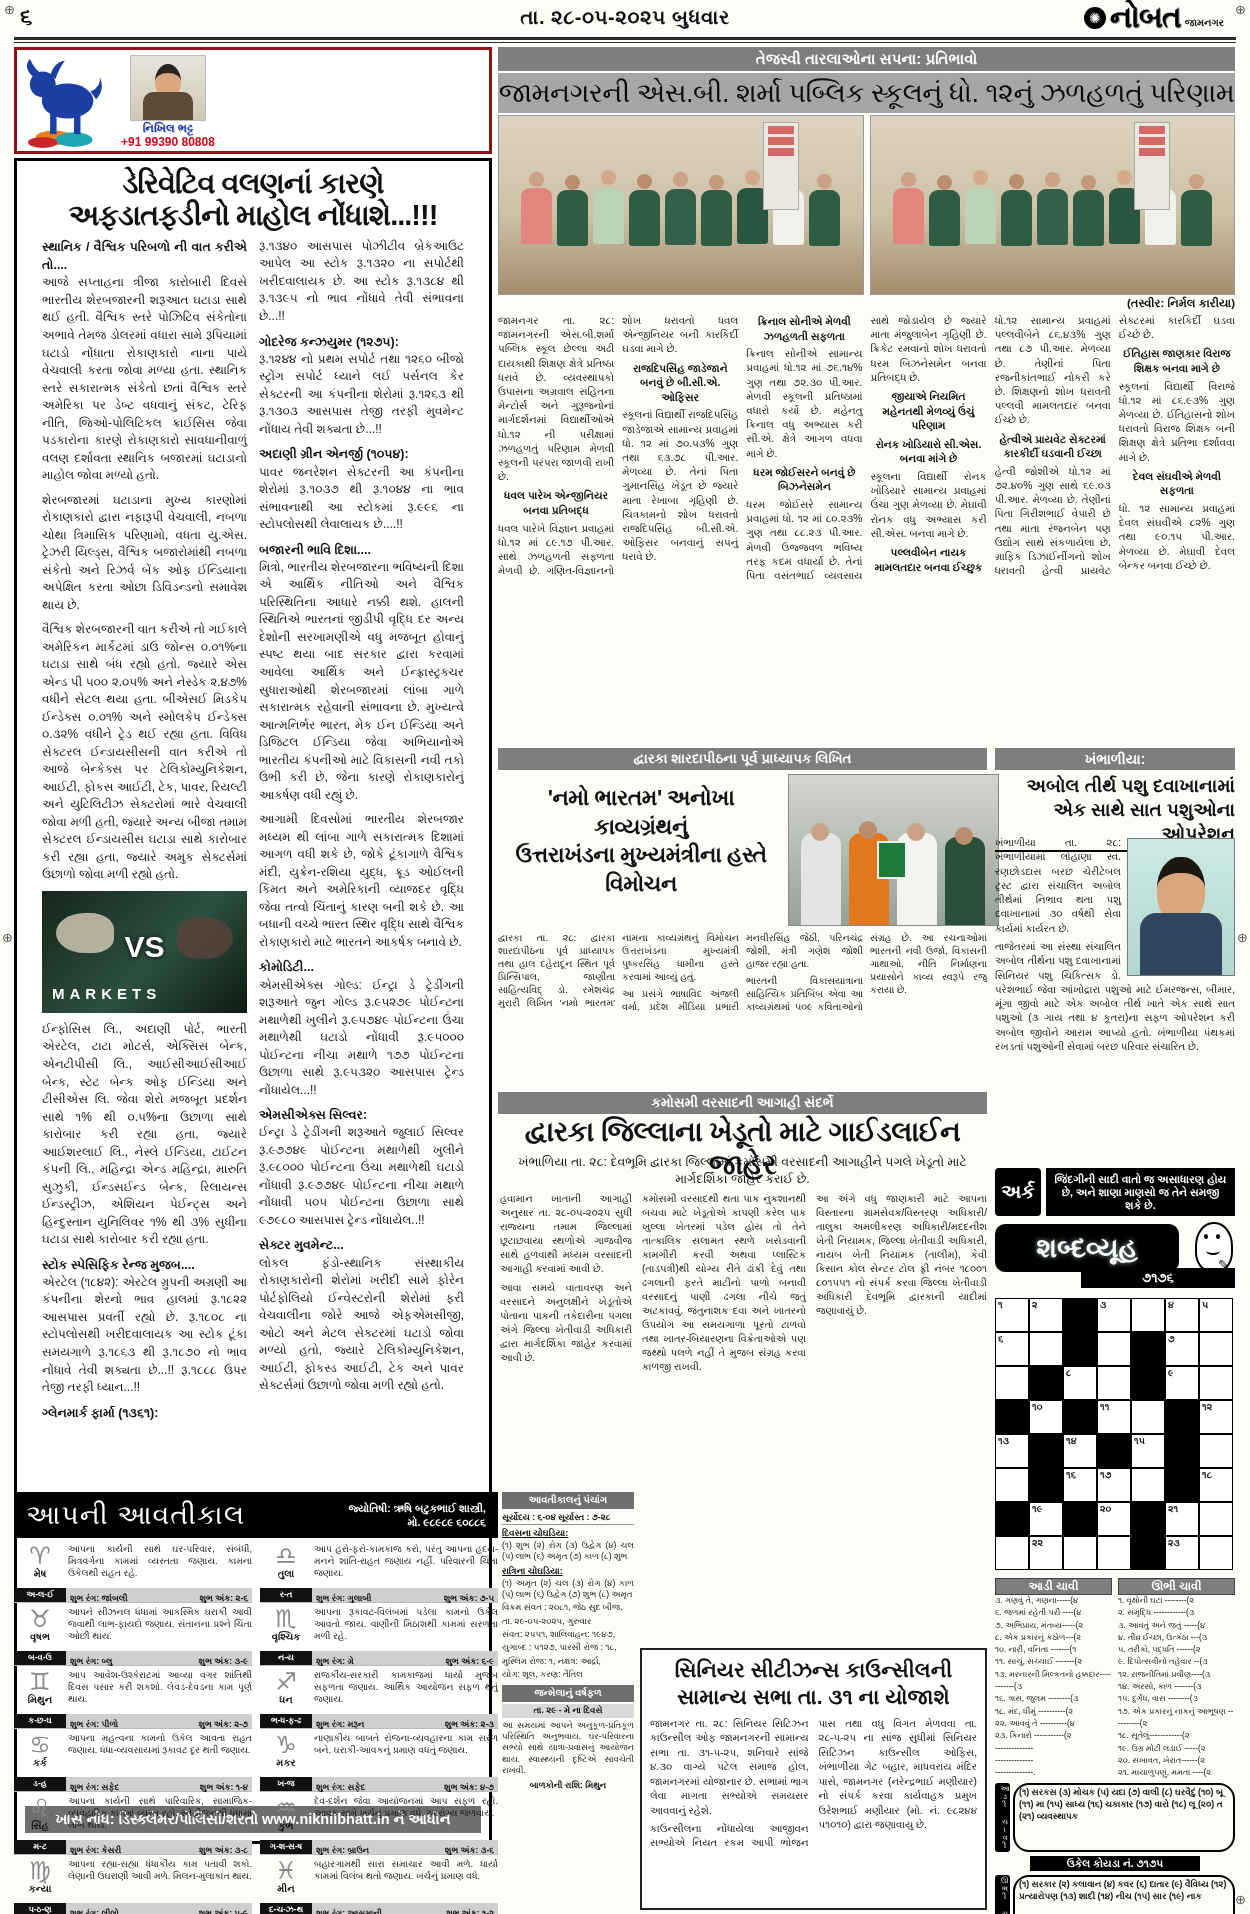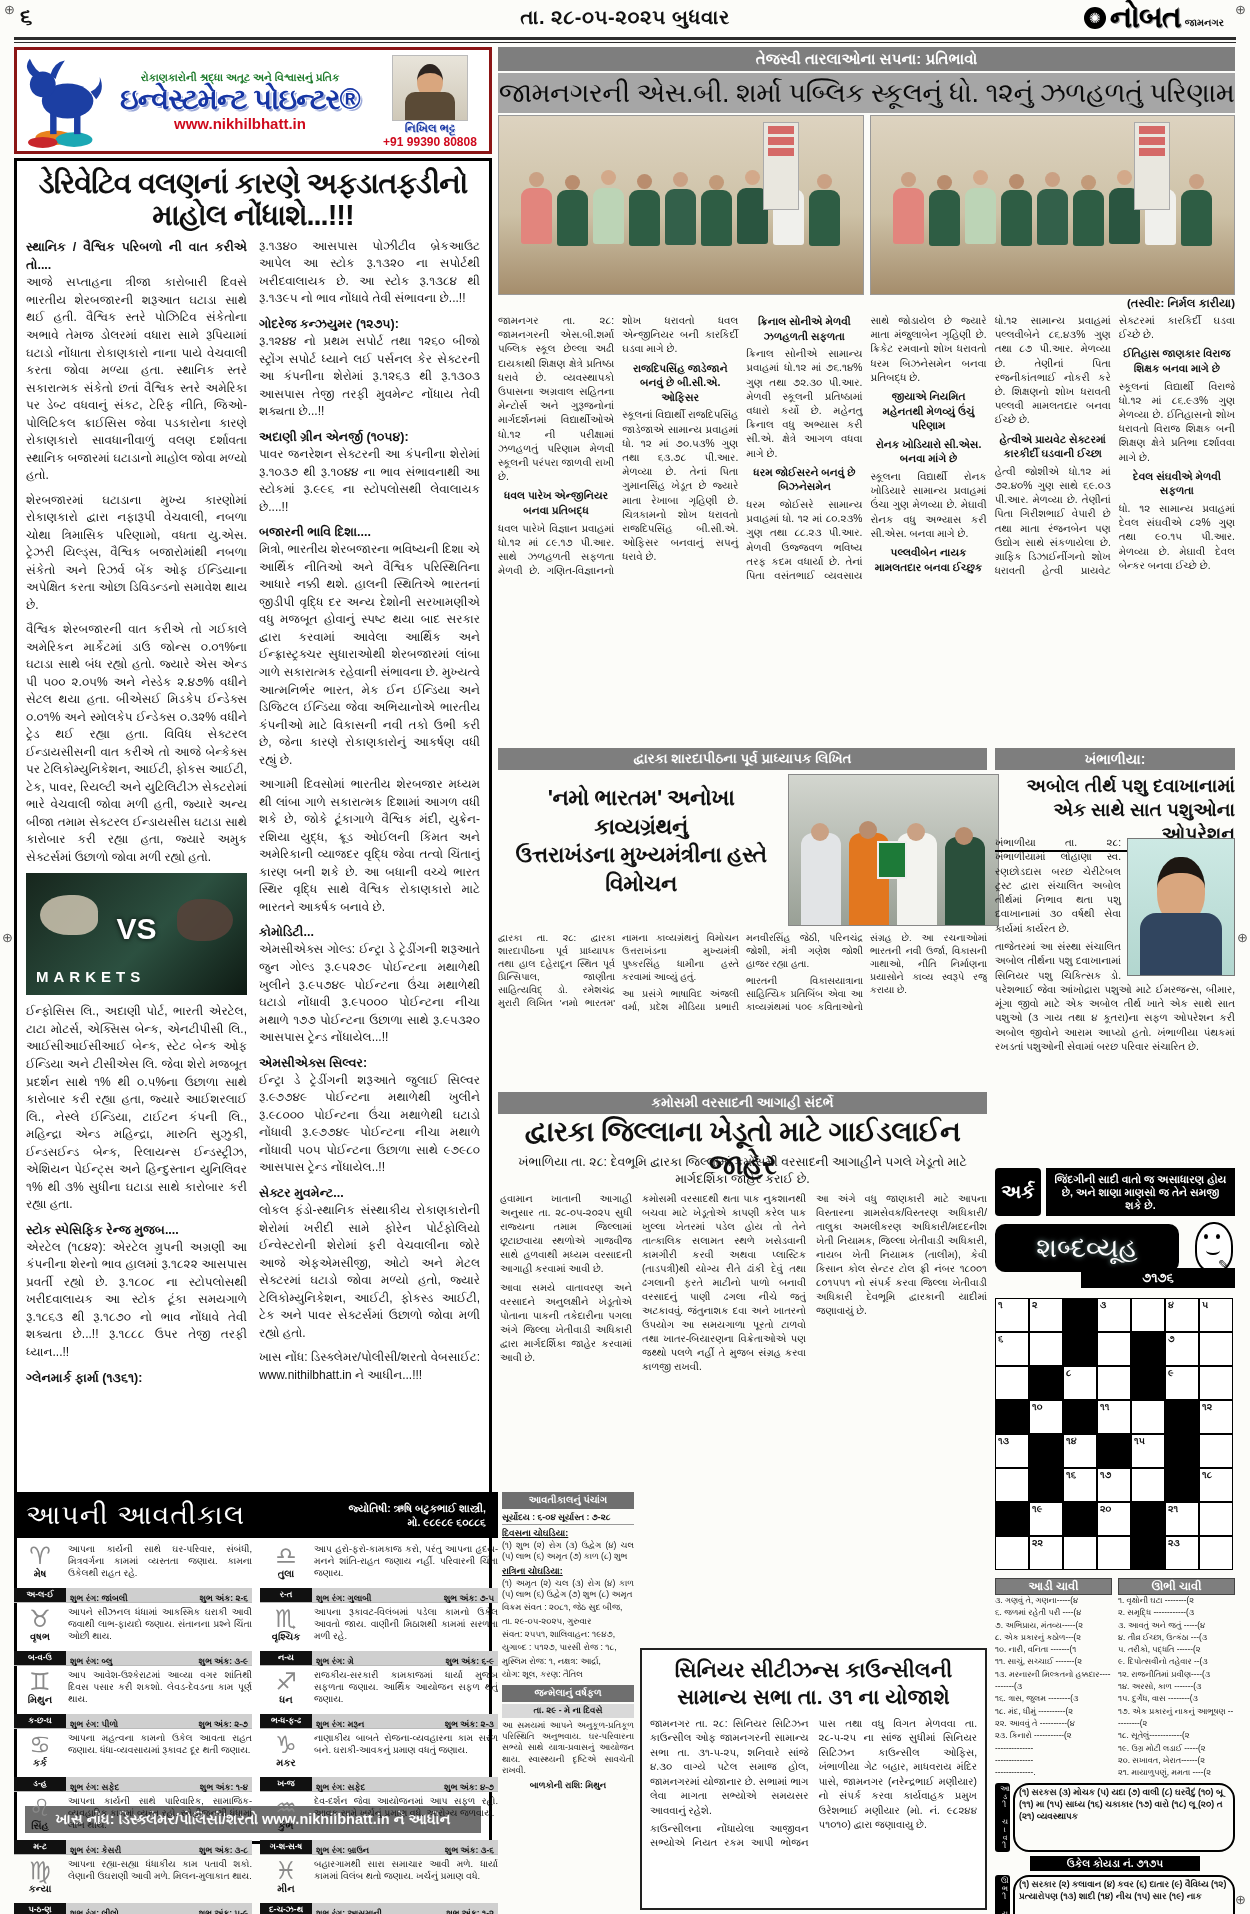--- a/index.html
+++ b/index.html
@@ -23,21 +23,21 @@
   .ad-title{color:#1736a4;font-size:29px;font-weight:900;letter-spacing:-1px;line-height:1.05;
             text-shadow:-1px -1px 0 #fff,1px -1px 0 #fff,-1px 1px 0 #fff,2px 2px 0 #9aa8d8}
   .ad-site{color:#cf0a1d;font-size:15px;font-weight:900}
   .ad-right{width:118px;text-align:center}
   .ad-photo{width:74px;height:64px;margin:3px auto 1px;background:linear-gradient(#e8e4da,#cfc8b8);border:1px solid #bbb;position:relative;overflow:hidden}
   .ad-photo .h{position:absolute;left:24px;top:8px;width:26px;height:26px;border-radius:50%;background:#d9a67e;border-top:9px solid #2c2420}
   .ad-photo .t{position:absolute;left:12px;top:36px;width:50px;height:28px;border-radius:10px 10px 0 0;background:#5a4a36}
   .ad-name{color:#1736a4;font-size:11.5px;font-weight:900;text-shadow:1px 1px 0 #cdd4ee}
   .ad-phone{color:#cf0a1d;font-size:12px;font-weight:900}
   
-  .market{left:14px;top:158px;width:478px;height:1686px;border:3px solid #000;box-sizing:border-box;background:#fff;padding:6px 9px;overflow:hidden}
+  .market{left:14px;top:158px;width:478px;height:1686px;border:3px solid #000;box-sizing:border-box;background:#fff;padding:6px 25px;overflow:hidden}
   .m-head{font-size:29px;font-weight:900;text-align:center;line-height:1.12;letter-spacing:-1px}
   .m-body{margin-top:6px;height:1190px;column-count:2;column-gap:12px;font-size:12px;line-height:1.46;text-align:justify;overflow:hidden}
   .mpara{margin:0 0 7px 0}
   .mhead{display:block;font-weight:bold;font-size:12.5px}
   .vsbox{width:100%;height:122px;margin:4px 0 8px;background:linear-gradient(135deg,#17261d,#2c5040 55%,#0e1a13);position:relative;color:#fff;break-inside:avoid}
   .vs-label{position:absolute;left:50%;top:34px;transform:translateX(-50%);font-size:30px;font-weight:900;text-shadow:0 0 5px #000}
   .mk-label{position:absolute;left:10px;bottom:8px;font-size:15px;font-weight:bold;letter-spacing:5px}
   .blob-bull{position:absolute;left:14px;top:22px;width:58px;height:40px;border-radius:55% 45% 40% 55%;background:#cfc6b2;opacity:.85}
   .blob-bear{position:absolute;right:14px;top:26px;width:56px;height:42px;border-radius:45% 55% 55% 40%;background:#55423a;opacity:.9}
   .m-foot{position:absolute;left:8px;right:8px;bottom:8px;background:#6f6f6f;color:#fff;font-weight:bold;font-size:14.5px;text-align:center;padding:5px 2px}
@@ -75,21 +75,21 @@
   .port{float:right;width:106px;height:136px;margin:2px 0 4px 6px;border:1px solid #777;position:relative;background:linear-gradient(#cde9e4,#b2d6cf);overflow:hidden}
   .port .h{position:absolute;left:29px;top:18px;width:48px;height:52px;border-radius:46%;background:#d9a67e;border-top:16px solid #1d1712}
   .port .b{position:absolute;left:12px;top:74px;width:82px;height:62px;border-radius:16px 16px 0 0;background:#31455f}
   
   .quote{left:995px;top:1168px;width:240px;height:48px;display:flex;gap:5px}
   .q-label{width:46px;background:#000;color:#fff;font-weight:900;font-size:19px;display:flex;align-items:center;justify-content:center;border-radius:4px}
   .q-box{flex:1;border:2px solid #000;display:flex;align-items:center;padding:2px 5px;font-size:10.8px;font-weight:bold;text-align:center;background:#000;color:#fff}
   
   .xw{left:995px;top:1222px;width:240px}
   .xw-titlewrap{position:relative;height:70px}
-  .xw-title{position:absolute;left:0;top:2px;width:184px;height:48px;background:#000;border-radius:10px;color:#fff;font-size:27px;font-weight:400;text-align:center;line-height:48px;text-shadow:0 0 5px #8aa}
+  .xw-title{position:absolute;left:0;top:2px;width:184px;height:48px;background:#000;border-radius:10px;color:#fff;font-size:27px;font-weight:700;text-align:center;line-height:48px;text-shadow:0 0 5px #8aa}
   .xw-numbar{position:absolute;right:0;top:46px;width:154px;height:20px;background:#000;color:#fff;font-weight:bold;font-size:13px;text-align:center;line-height:20px}
   .mascot{position:absolute;right:2px;top:0;width:34px;height:46px;background:#fff;border:2px solid #000;border-radius:48% 48% 40% 40%}
   .mascot .e{position:absolute;top:10px;left:7px;width:4px;height:5px;background:#000;border-radius:50%;box-shadow:12px 0 0 #000}
   .mascot .s{position:absolute;top:22px;left:9px;width:14px;height:7px;border-bottom:2px solid #000;border-radius:50%}
   .mascot .p{position:absolute;bottom:-2px;right:2px;font-size:13px}
   .xgrid{margin-top:6px;display:grid;grid-template-columns:repeat(7,34px);grid-auto-rows:34px;width:238px}
   .xcell{border:1px solid #000;background:#fff;position:relative;box-sizing:border-box}
   .xcell.b{background:#000}
   .xnum{position:absolute;top:0;left:2px;font-size:9.5px;font-weight:bold}
   .clues{margin-top:8px;display:flex;gap:6px}
@@ -159,25 +159,20 @@
     <ellipse cx="62" cy="94" rx="20" ry="8" fill="#1ba8b4"></ellipse>
     <ellipse cx="28" cy="97" rx="16" ry="6" fill="#c8262b"></ellipse>
     <ellipse cx="55" cy="52" rx="28" ry="19" fill="#1c3fa3"></ellipse>
     <rect x="36" y="64" width="7" height="24" fill="#1c3fa3"></rect>
     <rect x="62" y="64" width="7" height="24" fill="#1c3fa3"></rect>
     <circle cx="28" cy="34" r="14" fill="#1c3fa3"></circle>
     <path d="M18 26 Q6 16 14 6 Q20 20 28 22 Z" fill="#1c3fa3"></path>
     <path d="M36 24 Q40 10 52 8 Q44 20 42 28 Z" fill="#1c3fa3"></path>
     <path d="M80 42 Q92 36 90 26 Q96 40 86 50 Z" fill="#1c3fa3"></path>
   </svg>
-  <div class="ad-mid">
-    <div class="ad-tag">રોકાણકારોની શ્રદ્ધા અતૂટ અને વિશ્વાસનું પ્રતિક</div>
-    <div class="ad-title">ઇન્વેસ્ટમેન્ટ પોઇન્ટર®</div>
-    <div class="ad-site">www.nikhilbhatt.in</div>
-  </div>
   <div class="ad-right">
     <div class="ad-photo">
         <i class="h"></i>
         <i class="t"></i>
       </div>
     <div class="ad-name">નિખિલ ભટ્ટ</div>
     <div class="ad-phone">+91 99390 80808</div>
   </div>
 </div>
 

